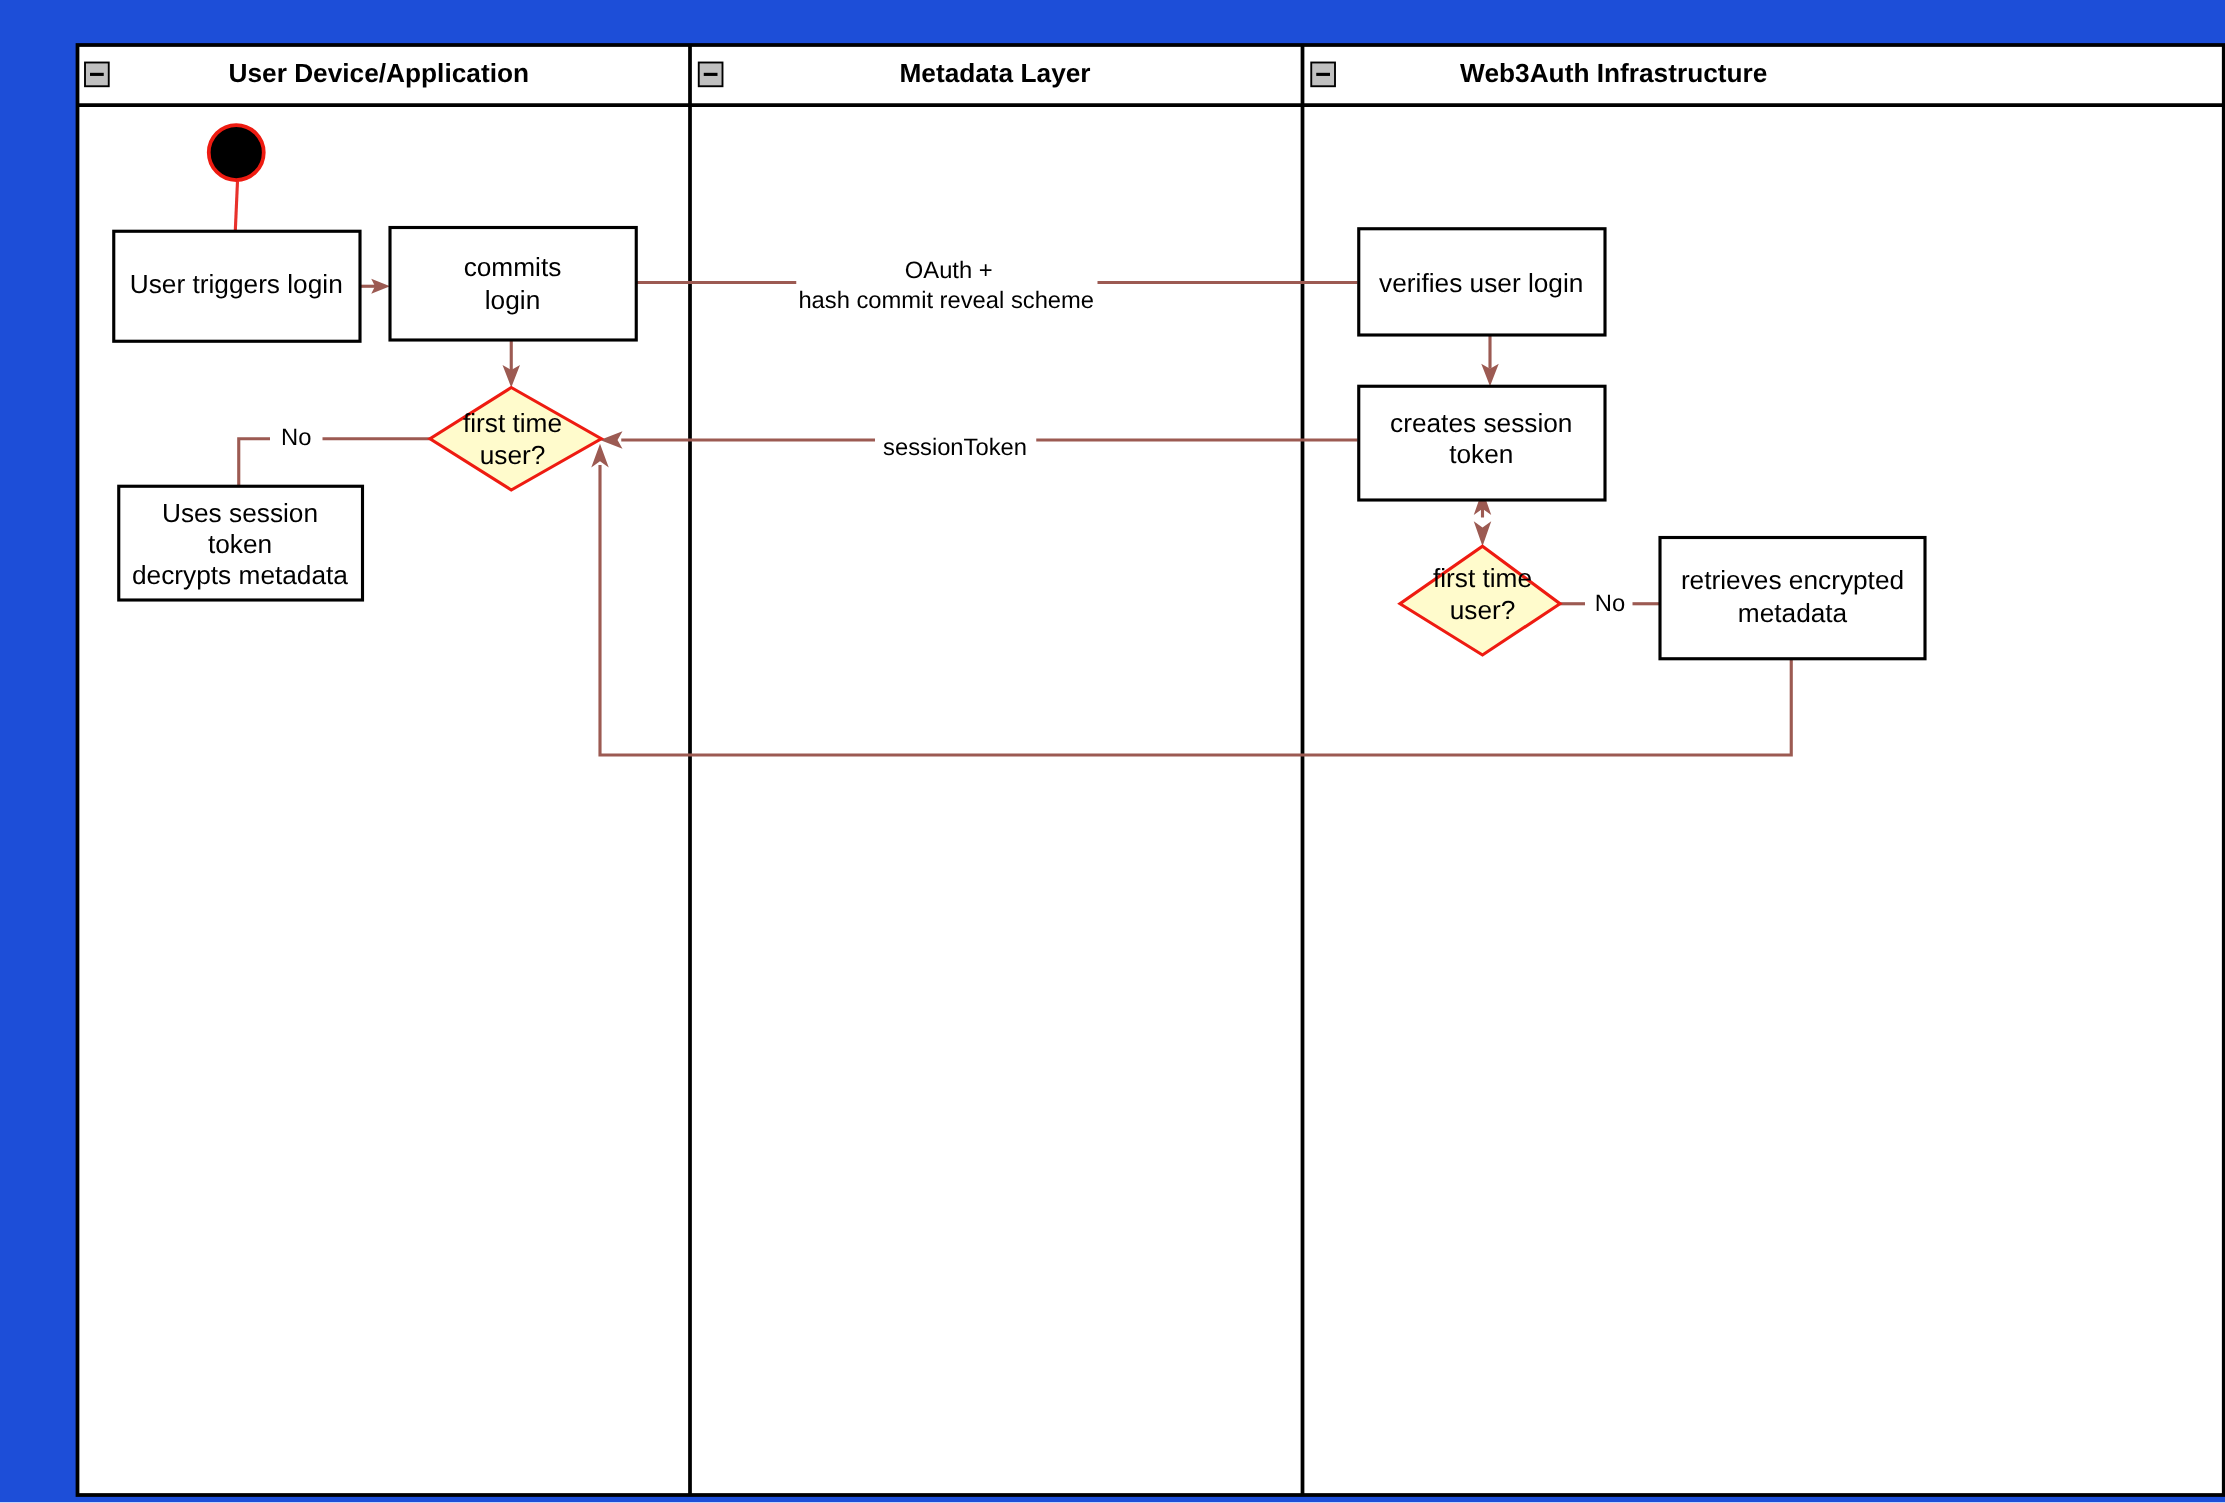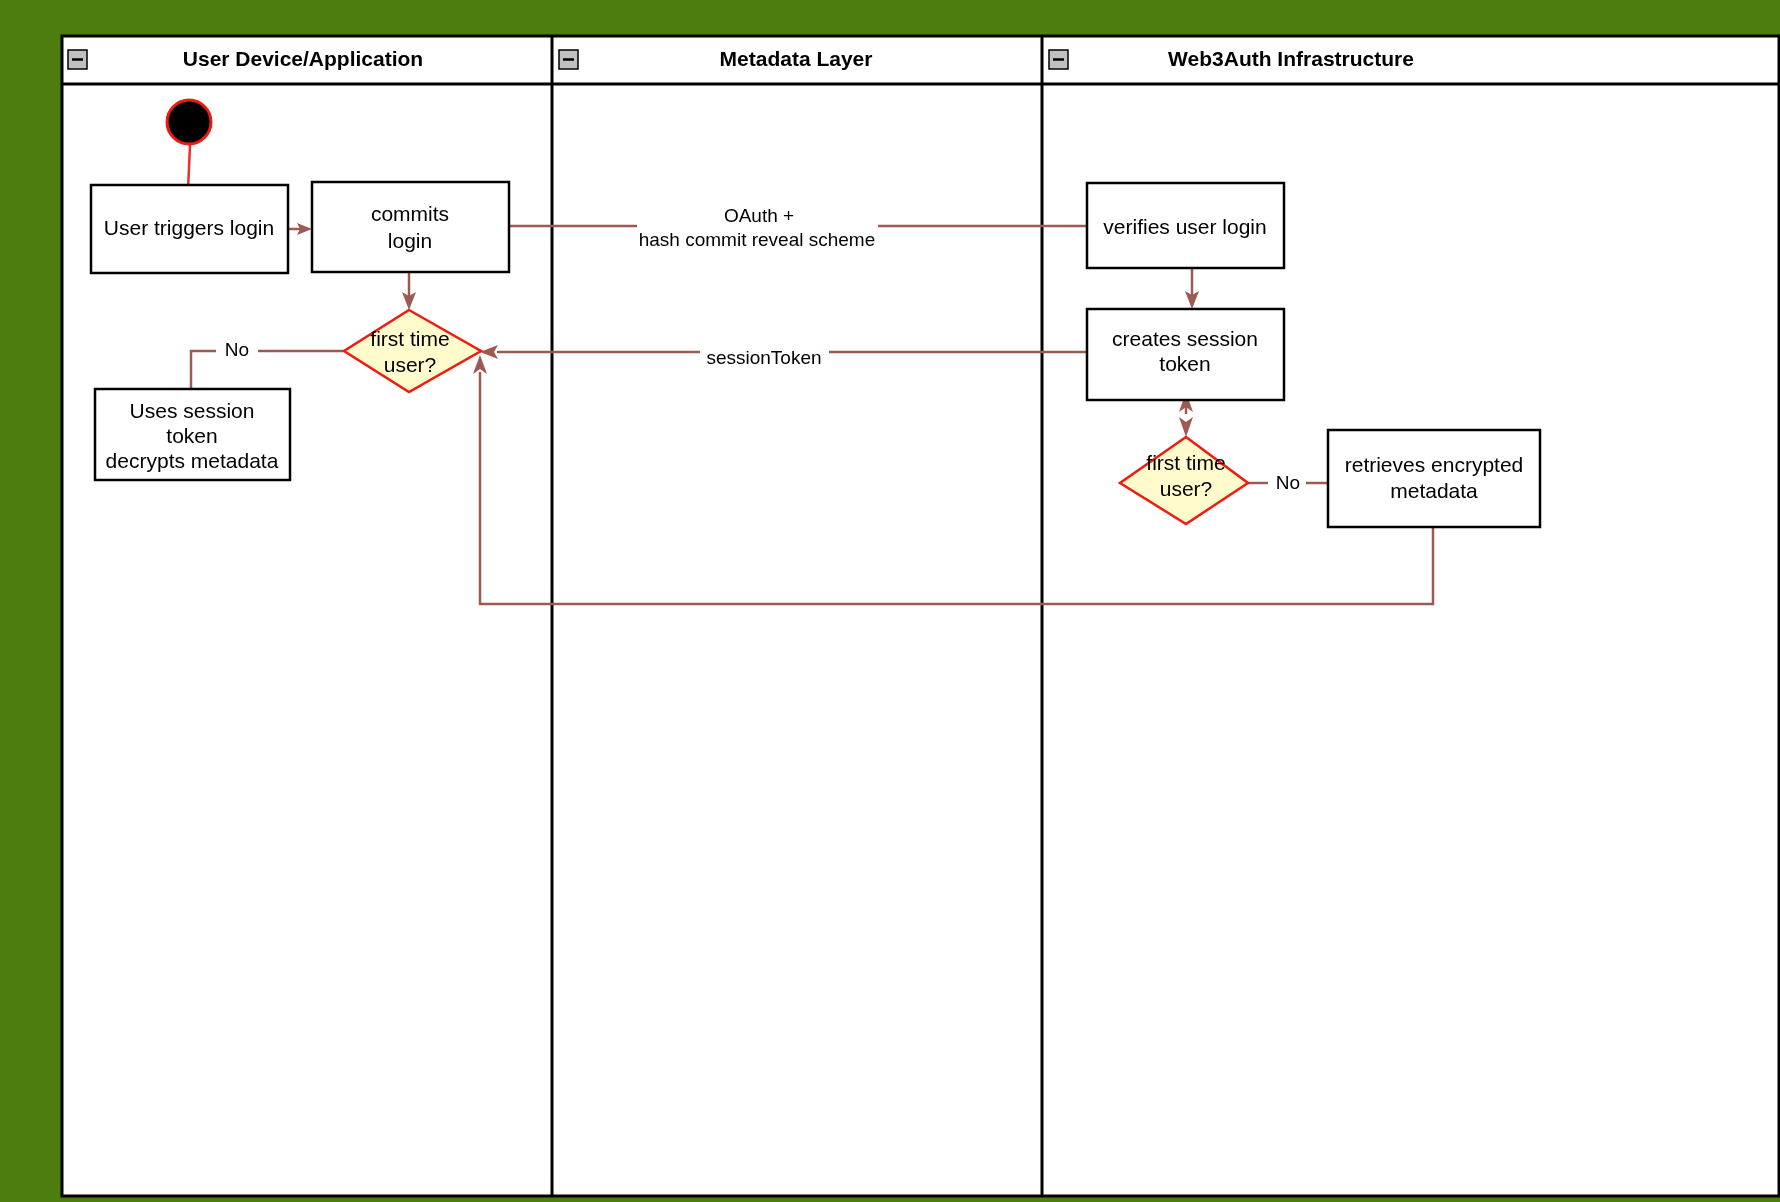--- a/index.html
+++ b/index.html
@@ -5,21 +5,21 @@
   html, body {
     margin: 0;
     padding: 0;
     background: #ffffff;
     font-family: "Liberation Sans", sans-serif;
   }
   #page {
     position: relative;
     width: 1780px;
     height: 1202px;
-    background: #4d7c0f;
+    background: #1d4ed8;
     overflow: hidden;
   }
   .diagram-svg {
     position: absolute;
     left: 0;
     top: 0;
     width: 1780px;
     height: 1202px;
   }
   .lane-title {

